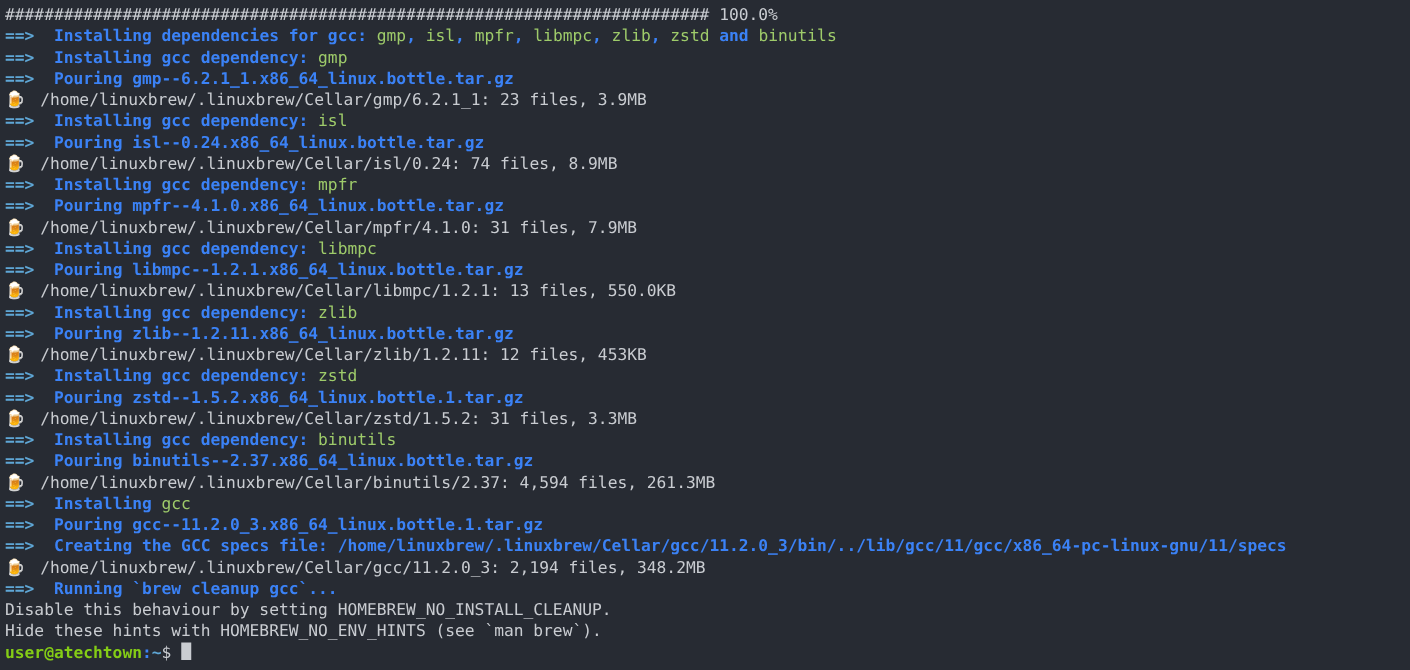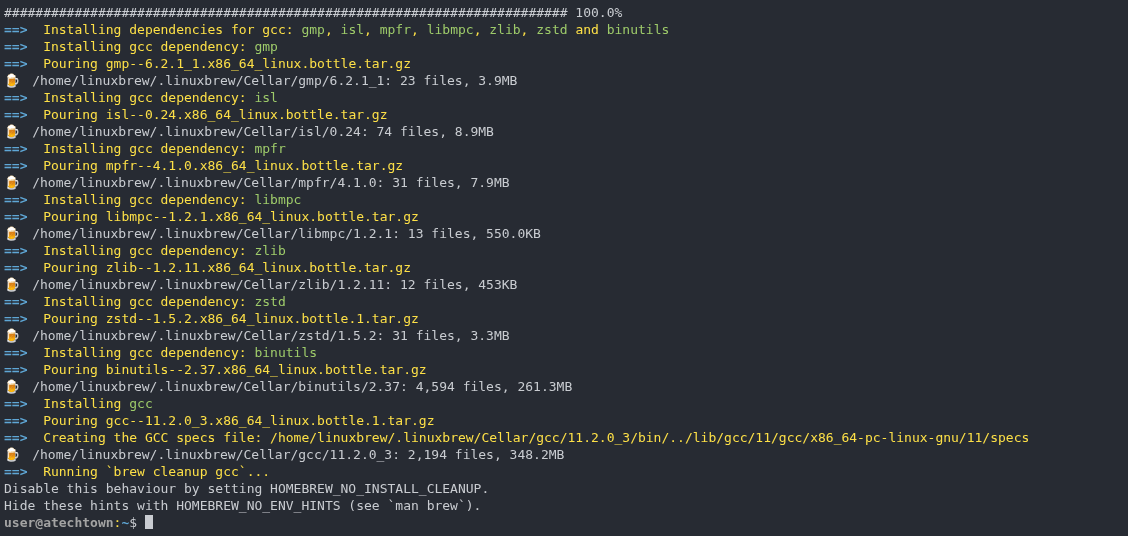--- a/index.html
+++ b/index.html
@@ -13,25 +13,25 @@
     line-height: 17px;
     color: #c9ccd1;
     overflow: hidden;
   }
   .term {
     padding: 4px 4px;
     white-space: pre;
   }
   .line { white-space: pre; }
   .arrow { color: #5fa7d6; font-weight: bold; }
-  .bold  { color: #fde047; font-weight: normal; }
+  .bold  { color: #3b82f6; font-weight: bold; }
   .grn   { color: #9ecb6a; font-weight: normal; }
   .dim   { color: #c9ccd1; }
   .beer  { display:inline-block; width: 1.6ch; }
-  .prompt-user { color: #a3a3a3; font-weight: bold; }
+  .prompt-user { color: #84cc16; font-weight: bold; }
   .prompt-path { color: #5fa7d6; font-weight: bold; }
   .cursor {
     display: inline-block;
     width: 8px;
     height: 14px;
     background: #c9ccd1;
     vertical-align: -2px;
   }
 </style>
 </head>

